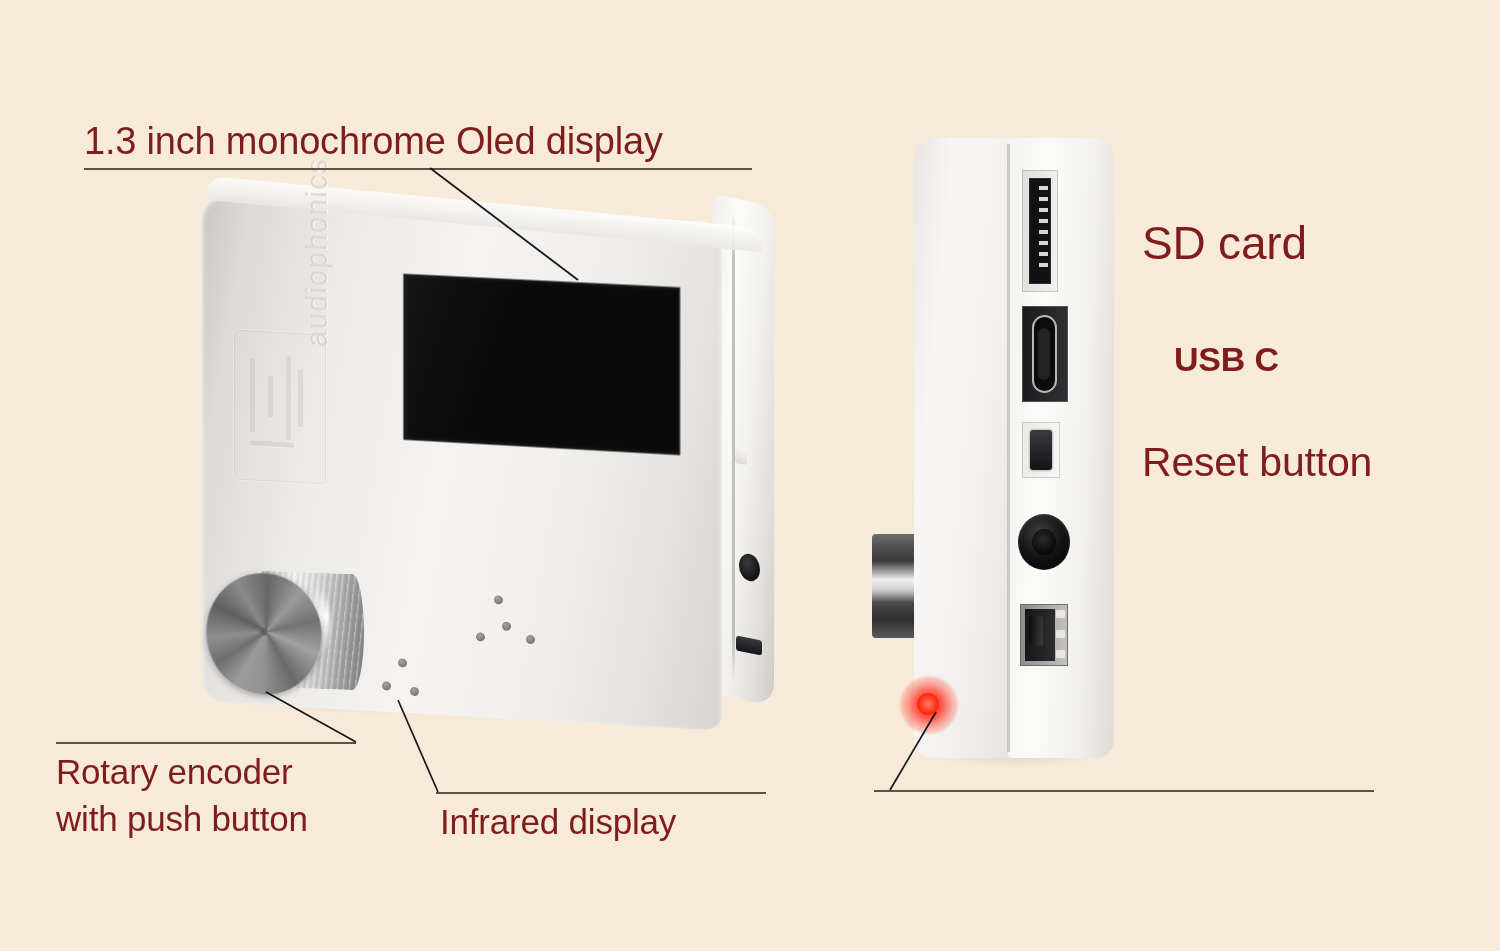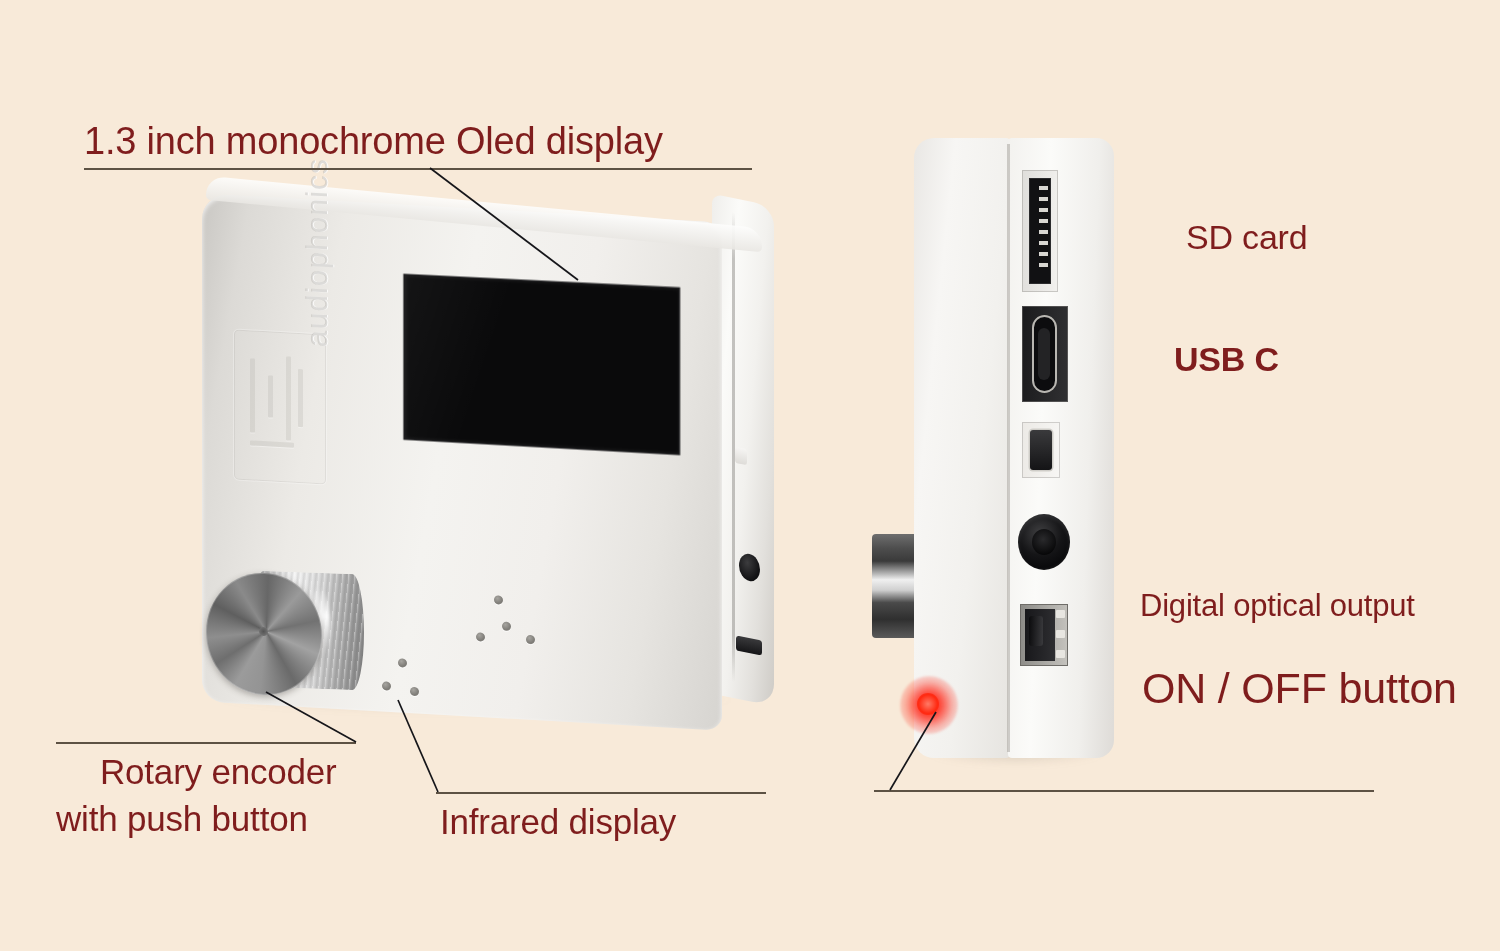--- a/index.html
+++ b/index.html
@@ -560,36 +560,35 @@
   <div class="label" style="left:84px; top:120px; font-size:38px;">1.3 inch monochrome Oled display</div>
   <div class="rule" style="left:84px; top:168px; width:668px;"></div>
   <svg class="leader" style="left:430px; top:168px; width:170px; height:120px;">
     <line x1="0" y1="0" x2="148" y2="112"></line>
   </svg>
 
   <div class="rule" style="left:56px; top:742px; width:300px;"></div>
   <svg class="leader" style="left:266px; top:692px; width:100px; height:52px;">
     <line x1="0" y1="0" x2="90" y2="50"></line>
   </svg>
-  <div class="label" style="left:56px; top:752px; font-size:35px;margin-left:44px;">Rotary encoder</div>
+  <div class="label" style="left:56px; top:752px; font-size:35px;">Rotary encoder</div>
   <div class="label" style="left:56px; top:799px; font-size:35px;">with push button</div>
 
   <div class="rule" style="left:436px; top:792px; width:330px;"></div>
   <svg class="leader" style="left:398px; top:700px; width:50px; height:94px;">
     <line x1="0" y1="0" x2="40" y2="92"></line>
   </svg>
   <div class="label" style="left:440px; top:802px; font-size:35px;">Infrared display</div>
 
-  <div class="label" style="left:1186px; top:218px; font-size:34px;">SD card</div>
+  <div class="label" style="left:1142px; top:218px; font-size:46px;">SD card</div>
 
   <div class="label" style="left:1174px; top:340px; font-size:34px;font-weight:bold;">USB C</div>
 
-
-  <div class="label" style="left:1140px; top:589px; font-size:31px;">Digital optical output</div>
-
-  <div class="label" style="left:1142px; top:664px; font-size:43px;">ON / OFF button</div>
+  <div class="label" style="left:1142px; top:440px; font-size:41px;">Reset button</div>
+
+
 
   <div class="rule" style="left:874px; top:790px; width:500px;"></div>
   <svg class="leader" style="left:890px; top:712px; width:56px; height:80px;">
     <line x1="46" y1="0" x2="0" y2="78"></line>
   </svg>
 
 </div>
 
 </body></html>

